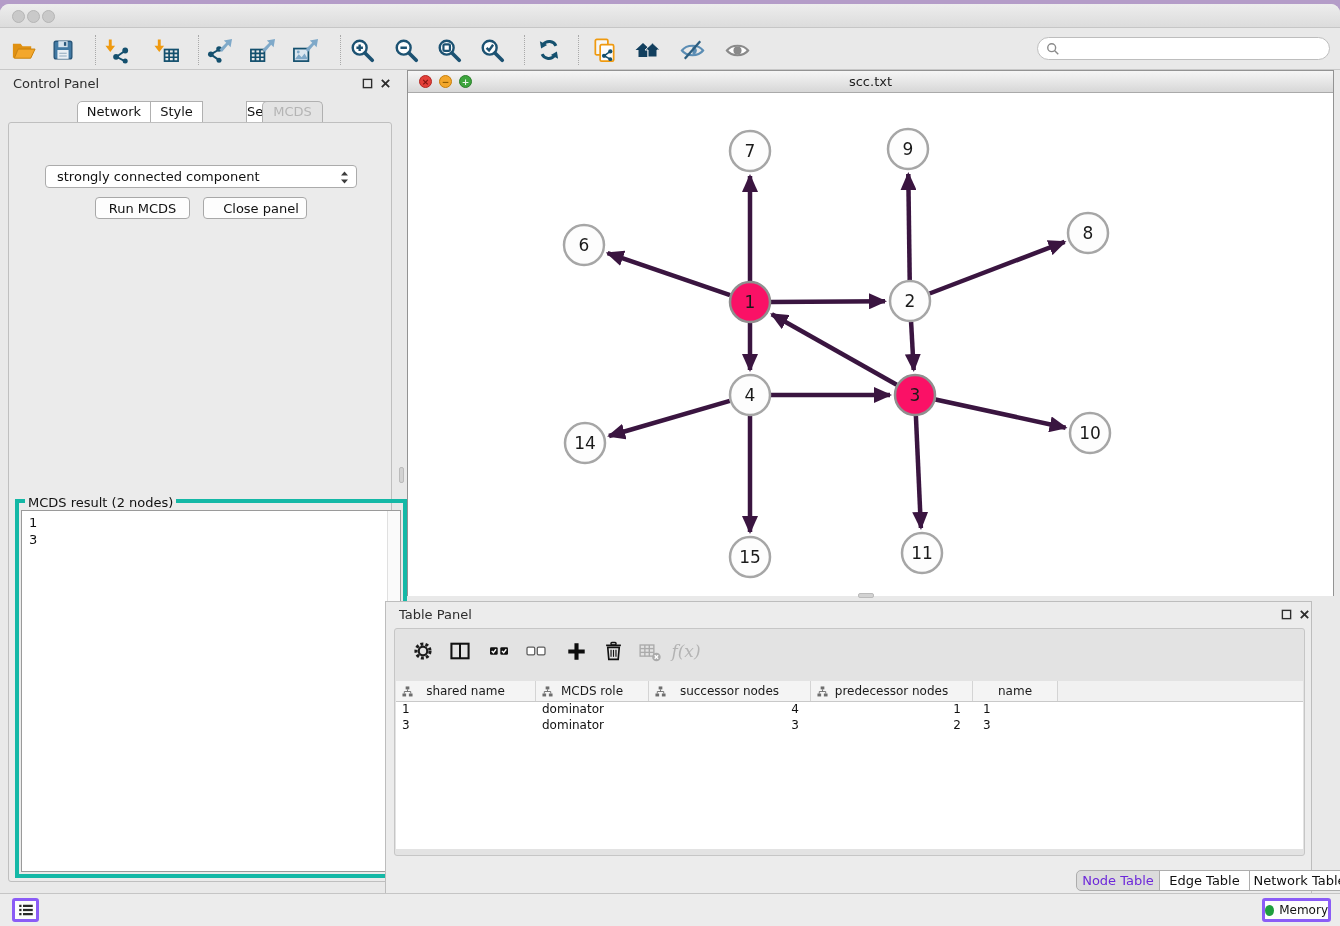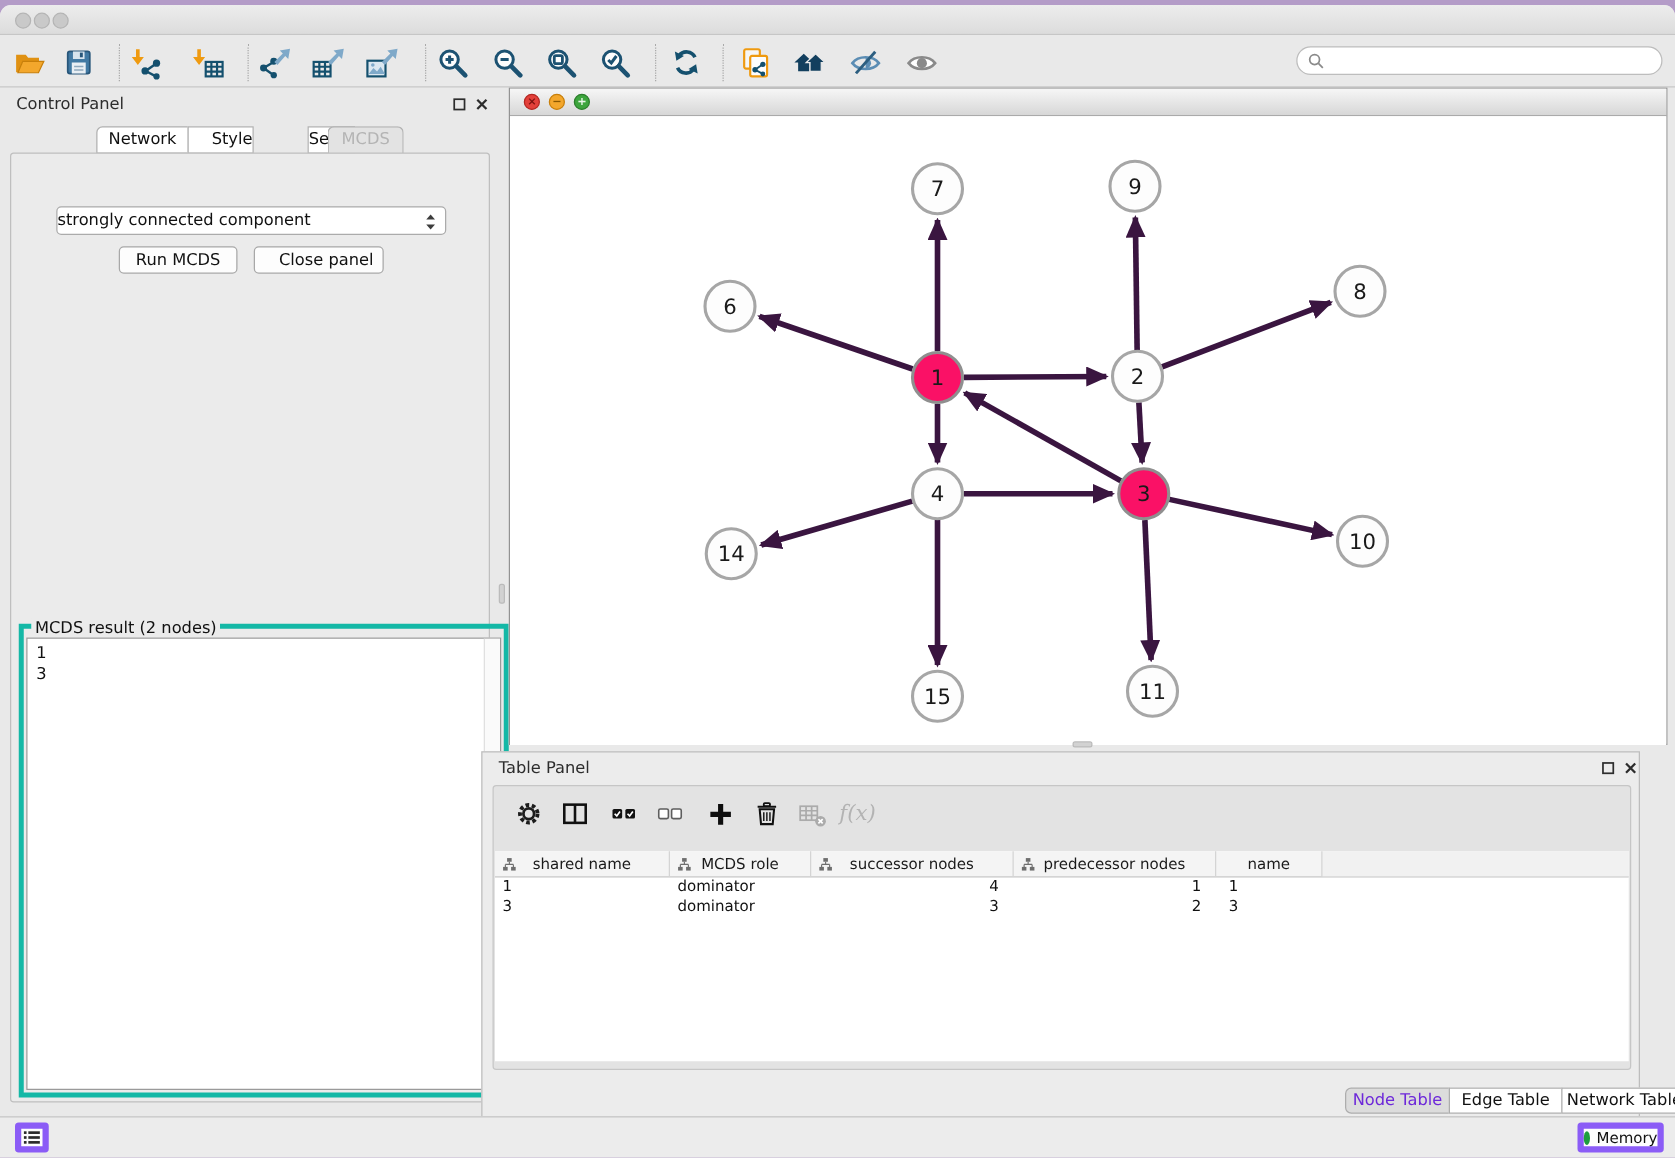--- a/index.html
+++ b/index.html
@@ -21,21 +21,21 @@
 
   
   .cp-header { position:absolute; left:0; top:66px; width:400px; height:26px; }
   .panel-title { font-size:13px; color:#2d2d2d; position:absolute; left:13px; top:6px; }
   .win-btn { position:absolute; top:6px; width:14px; height:14px; display:flex; align-items:center; justify-content:center; cursor:default; }
   .tab { position:absolute; top:0; height:22px; background:#fff; border:1px solid #b0b0b0; color:#111; font-size:13px; text-align:center; line-height:20px; cursor:default; }
   .tab.first { border-radius:5px 0 0 0; }
   .tab.active { background:#e3e3e3; color:#b4b4b4; border-radius:5px 5px 0 0; border-bottom-color:#e3e3e3; }
   .cp-body { position:absolute; left:8px; top:118px; width:384px; height:760px; background:#ebebeb; border:1px solid #bfbfbf; border-radius:3px; }
   .opt-label { position:absolute; left:0; width:100%; top:20px; text-align:center; font-size:13px; color:#1c1c1c; }
-  .select { position:absolute; left:36px; top:42px; width:312px; height:23px; background:#fff; border:1px solid #ababab; border-radius:4px; font-size:13px; color:#111; line-height:21px; }
+  .select { position:absolute; left:36px; top:42px; width:312px; height:23px; background:#fff; border:1px solid #ababab; border-radius:4px; font-size:13px; color:#111; line-height:21px; padding-left:11px; }
   .select .chev { position:absolute; right:7px; top:4px; }
   .btn { position:absolute; height:22px; background:#fdfdfd; border:1px solid #a8a8a8; border-radius:4px; font-size:13px; color:#111; font-family:inherit; text-align:center; cursor:default; }
   .groupbox { position:absolute; left:6px; top:376px; width:392px; height:379px; border:4px solid #14b8a6; }
   .groupbox .gb-title { position:absolute; left:6px; top:-8px; background:#ebebeb; font-size:13px; color:#111; padding:0 3px; }
   .gb-inner { position:absolute; left:2px; top:7px; right:2px; bottom:2px; background:#fff; border:1px solid #9a9a9a; font-size:13px; color:#111; padding:3px 0 0 7px; line-height:17px; }
   .gb-scroll { position:absolute; right:0; top:0; bottom:0; width:13px; background:#fafafa; border-left:1px solid #e0e0e0; }
 
   
   .netwin { position:absolute; left:407px; top:66px; width:927px; height:526px; background:#fff; border:1px solid #939393; }
   .netwin .nw-titlebar { position:absolute; left:0; top:0; width:100%; height:22px; background:linear-gradient(#f6f6f6,#d7d7d7); border-bottom:1px solid #aaa; }
@@ -63,21 +63,21 @@
   .td { overflow:hidden; white-space:nowrap; }
   .td.left { padding-left:6px; text-align:left; }
   .td.right { padding-right:12px; text-align:right; }
   .td.name { padding-left:10px; }
 
   .btab { position:absolute; top:0; height:21px; background:#fff; border:1px solid #adadad; font-size:13px; color:#111; text-align:center; line-height:19px; cursor:default; }
   .btab.active { background:#dcdcdc; color:#6d28d9; border-radius:5px 0 0 5px; }
 
   
   .statusbar { position:absolute; left:0; top:889px; width:100%; height:33px; background:#ececec; border-top:1px solid #c5c5c5; }
-  .sb-btn { position:absolute; top:4px; height:24px; background:#fdfdfd; border:5px solid #8b5cf6; border-radius:3px; display:flex; align-items:center; justify-content:center; gap:5px; font-size:12px; color:#111; cursor:default; }
+  .sb-btn { position:absolute; top:4px; height:24px; background:#fdfdfd; border:3px solid #8b5cf6; border-radius:3px; display:flex; align-items:center; justify-content:center; gap:5px; font-size:12px; color:#111; cursor:default; }
 </style>
 </head>
 <body>
 
 <div class="window">
 
   <div class="titlebar">
     <span class="tl-dot" style="left:12px"></span>
     <span class="tl-dot" style="left:27px"></span>
     <span class="tl-dot" style="left:42px"></span>
@@ -257,21 +257,21 @@
         </svg>
     </span>
     <span class="win-btn" style="left:378px">
       <svg viewBox="0 0 12 12" width="11" height="11">
           <path d="M2 2 L10 10 M10 2 L2 10" stroke="#2d2d2d" stroke-width="2"></path>
         </svg>
     </span>
   </div>
   <div id="ctrl-tabs" style="position:absolute; left:0; top:97px; width:400px; height:22px;">
       <span class="tab first" style="left: 77px; width: 74px;">Network</span>
-      <span class="tab" style="left: 150px; width: 53px; text-align: right;">Style</span>
+      <span class="tab" style="left: 150px; width: 53px;">Style</span>
       <span class="tab" style="left: 202px; width: 38px; margin-left: 44px;">Select</span>
       <span class="tab active" style="left: 262px; width: 61px;">MCDS</span>
     </div>
 
   <div class="cp-body">
     <div class="select">
       <span>strongly connected component</span>
       <span class="chev">
         <svg width="9" height="15" viewBox="0 0 9 15">
             <path d="M4.5 1.5 L8 5.5 H1 Z" fill="#3c3c3c"></path>
@@ -292,20 +292,21 @@
         <div class="gb-scroll"></div>
       </div>
     </div>
   </div>
 
   <div class="netwin">
     <div class="nw-titlebar">
       <span class="nw-dot" style="left:11px; background:#e3403a; border:1px solid #b32722; color:#7e120f;">×</span>
       <span class="nw-dot" style="left:31px; background:#f3a72c; border:1px solid #c87f0a; color:#8a5800;">−</span>
       <span class="nw-dot" style="left:51px; background:#3da53d; border:1px solid #2c7e2c; color:#eaf6ea;">+</span>
+      <div class="nw-title">scc.txt</div>
     </div>
     <div class="nw-canvas">
       <svg id="graph-svg" width="925" height="503" viewBox="0 0 925 503">
         <defs>
           <marker id="arrowhead" markerUnits="userSpaceOnUse" markerWidth="18" markerHeight="16" refX="16" refY="8" orient="auto">
             <path d="M0,0 L18,8 L0,16 Z" fill="#3a1540"></path>
           </marker>
         </defs>
         <g id="edges-group">
             <line x1="363.0" y1="208.9" x2="477.0" y2="208.2" stroke="#3a1540" stroke-width="4.5" marker-end="url(#arrowhead)"></line>

